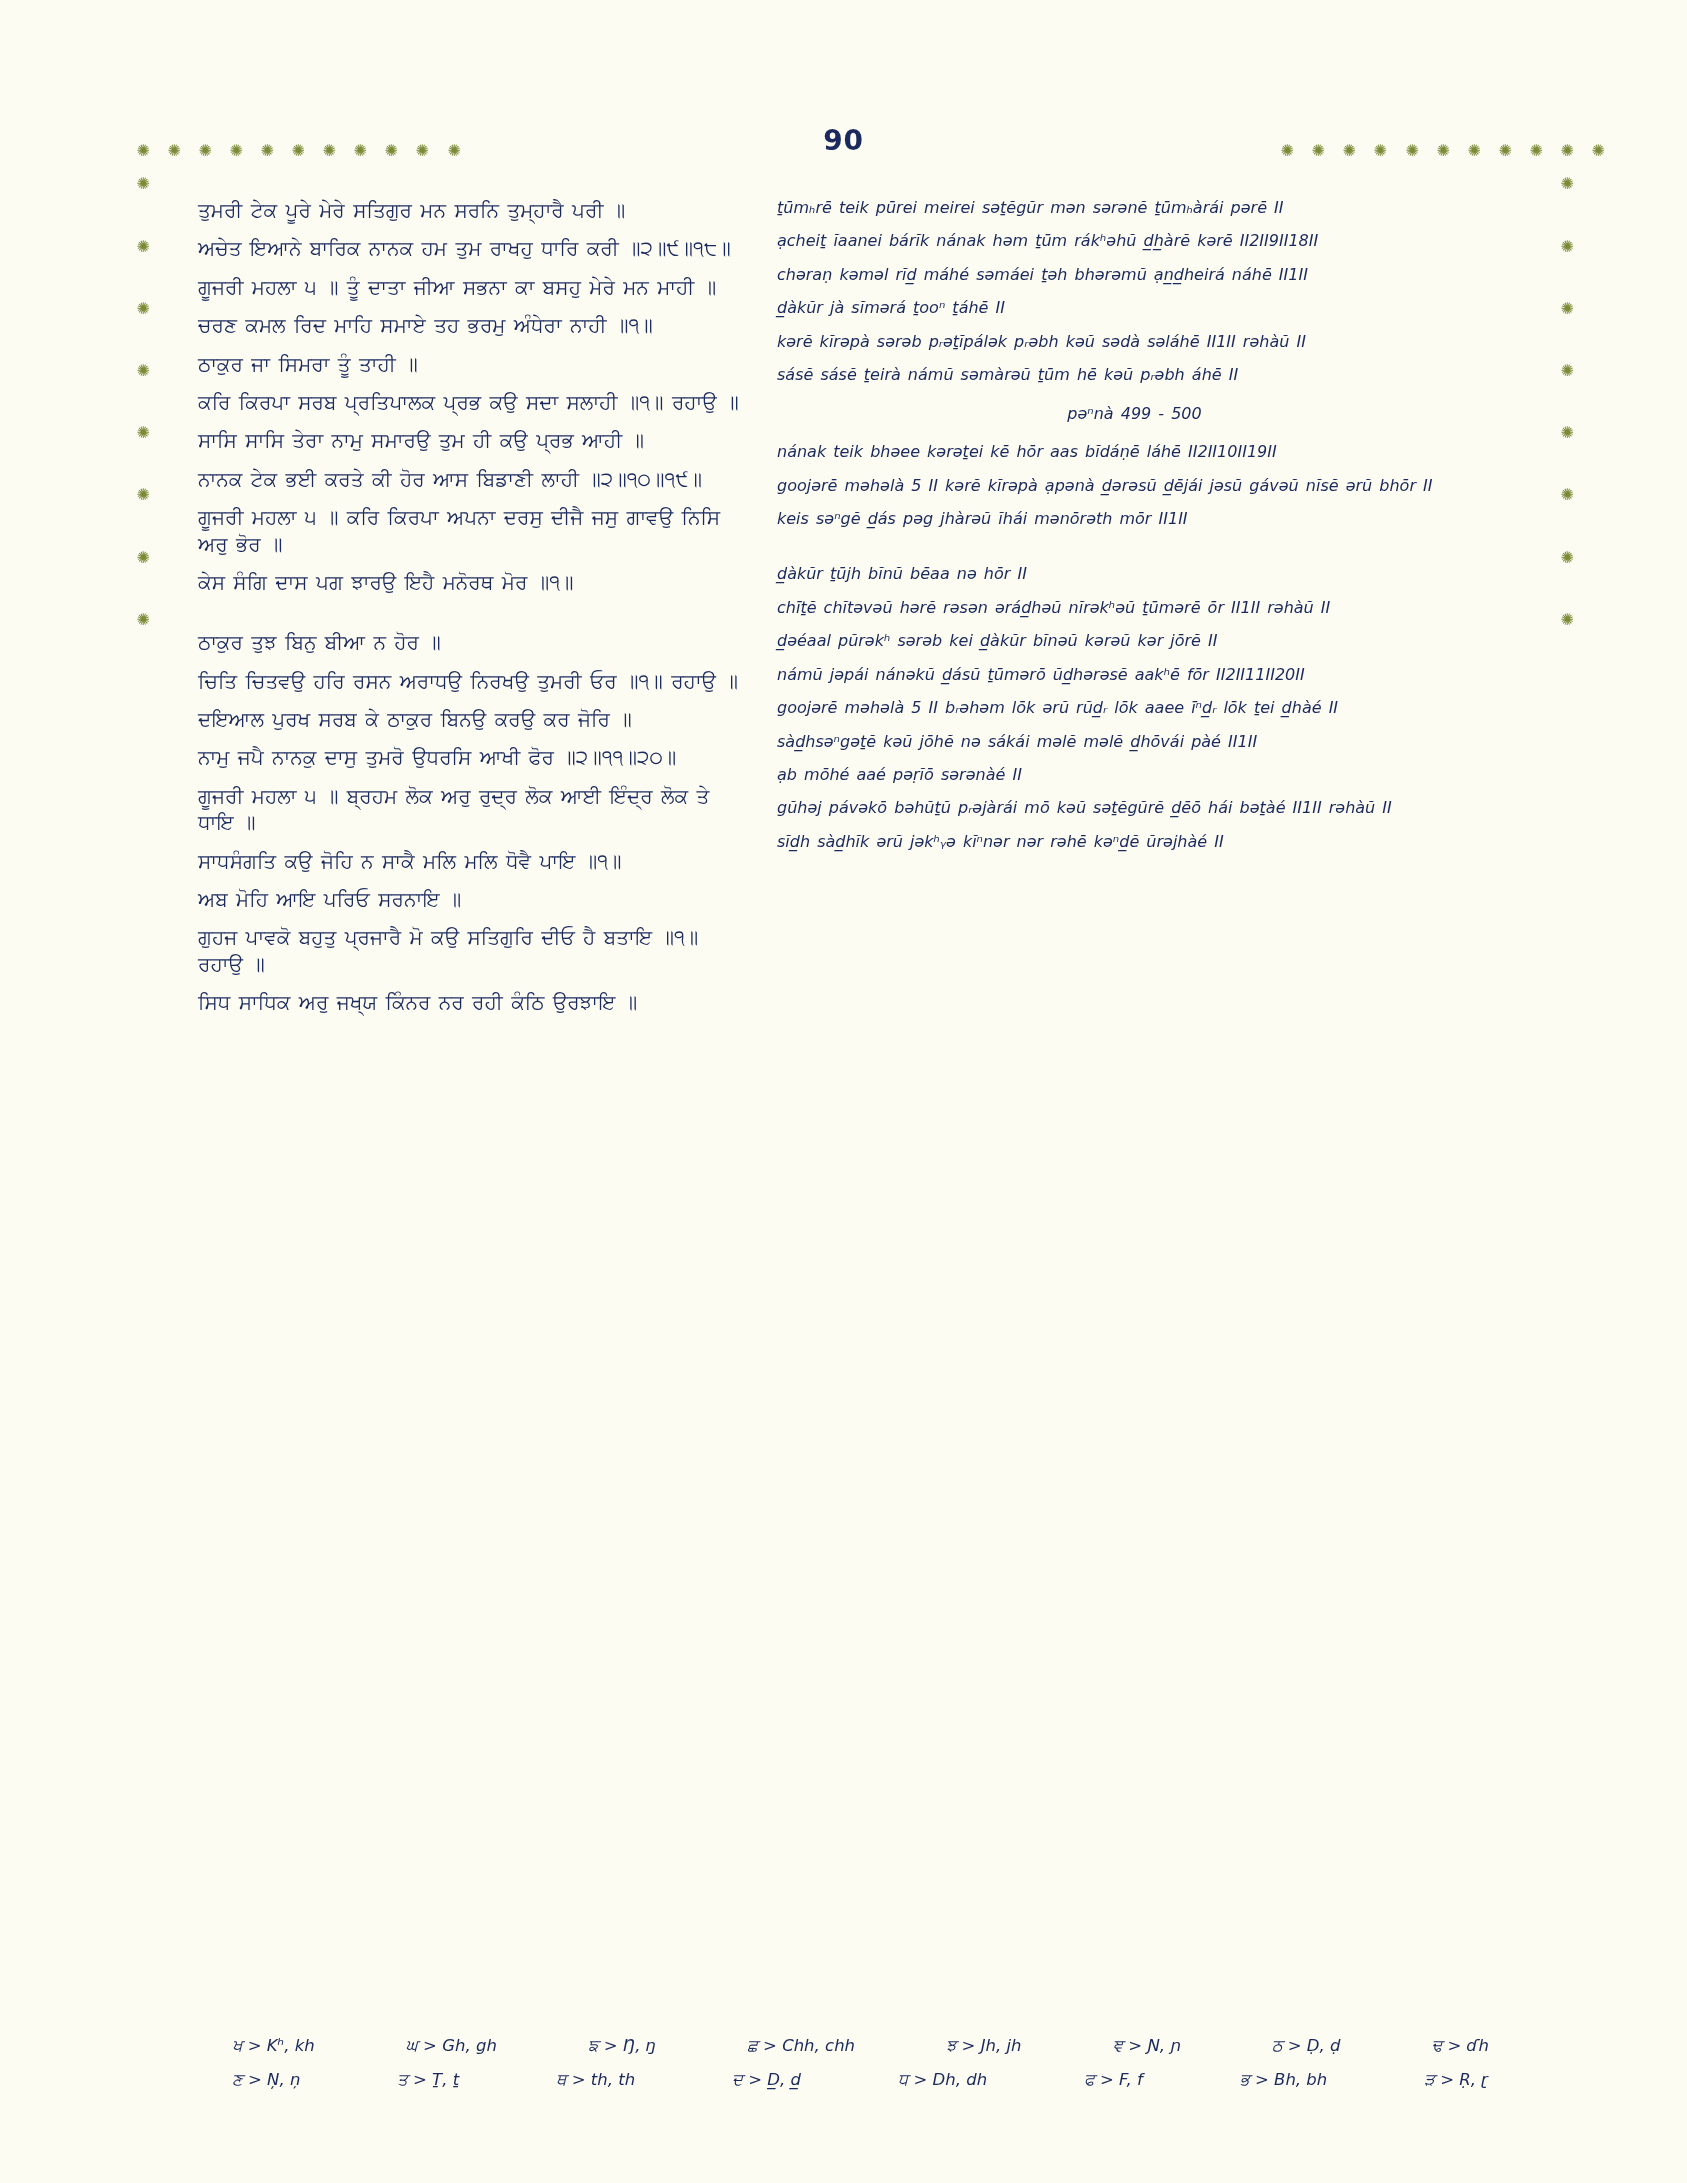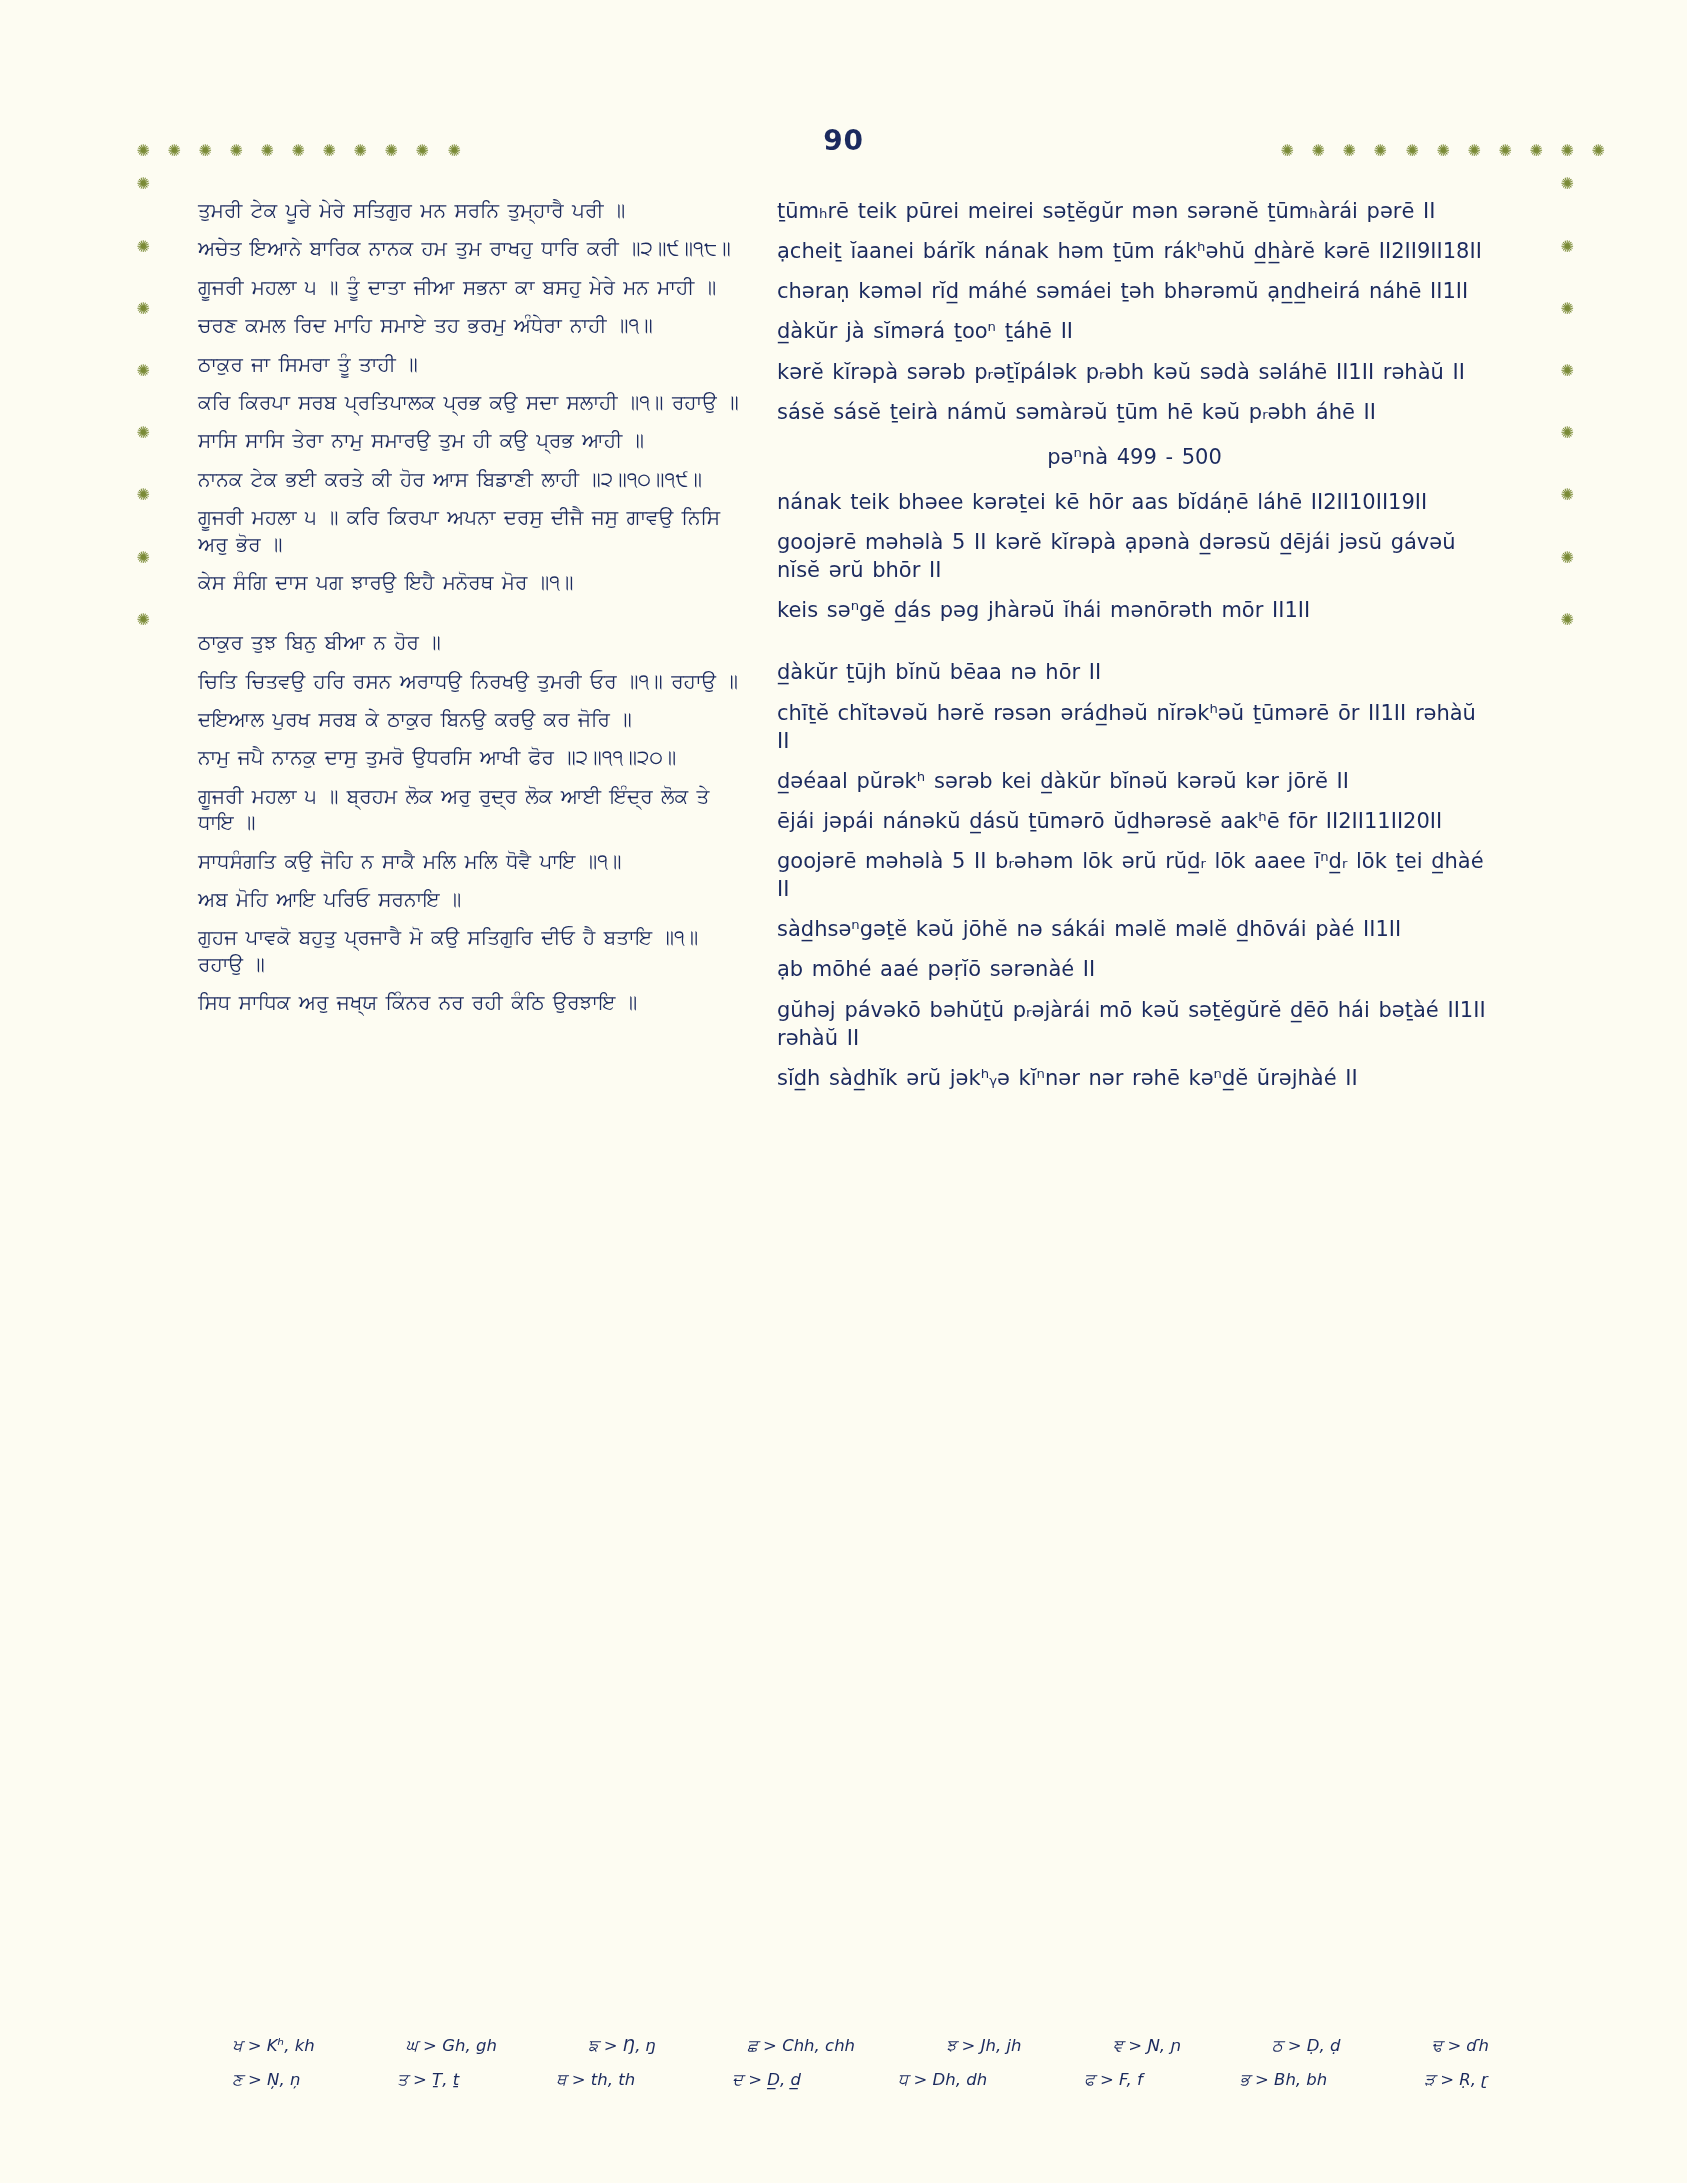--- a/index.html
+++ b/index.html
@@ -70,22 +70,23 @@
     line-height: 1.30;
     margin-bottom: 12px;
     color: #1b2a5e;
     word-spacing: 2px;
   }
   .col-gurmukhi .line {
     font-size: 20px;
     line-height: 1.32;
   }
   .col-translit .line {
-    font-size: 21px;
+    font-size: 16px;
     line-height: 1.34;
+    font-style: italic;
   }
   .line.centered {
     text-align: center;
     margin-top: 17px;
     margin-bottom: 17px;
   }
   .line.gap-after {
     margin-bottom: 34px;
   }
 
@@ -186,21 +187,21 @@
     <div class="line">d̲àkŭr jà  sĭmərá  ṯooⁿ  ṯáhē II</div>
     <div class="line">kərĕ  kĭrəpà  sərəb  pᵣəṯĭpálək pᵣəbh  kəŭ  sədà səláhē II1II rəhàŭ II</div>
     <div class="line">sásĕ  sásĕ  ṯeirà   námŭ  səmàrəŭ  ṯūm  hē   kəŭ pᵣəbh áhē II</div>
     <div class="line centered">pəⁿnà 499 - 500</div>
     <div class="line">nának teik   bhəee   kərəṯei   kē hōr aas bĭdáṇē láhē II2II10II19II</div>
     <div class="line">goojərē məhəlà 5 II kərĕ kĭrəpà  ạpənà  d̲ərəsŭ d̲ējái jəsŭ gávəŭ  nĭsĕ  ərŭ   bhōr II</div>
     <div class="line gap-after">keis  səⁿgĕ  d̲ás  pəg  jhàrəŭ ĭhái  mənōrəth  mōr II1II</div>
     <div class="line">d̲àkŭr ṯūjh bĭnŭ  bēaa nə  hōr II</div>
     <div class="line">chīṯĕ  chĭtəvəŭ  hərĕ  rəsən  ərád̲həŭ  nĭrəkʰəŭ ṯūmərē  ōr II1II rəhàŭ II</div>
     <div class="line">d̲əéaal  pŭrəkʰ  sərəb  kei  d̲àkŭr bĭnəŭ  kərəŭ kər  jōrĕ II</div>
-    <div class="line">ējái    jəpái nánəkŭ  d̲ásŭ  ṯūmərō  ŭd̲hərəsĕ aakʰē  fōr II2II11II20II</div>
+    <div class="line">námŭ    jəpái nánəkŭ  d̲ásŭ  ṯūmərō  ŭd̲hərəsĕ aakʰē  fōr II2II11II20II</div>
     <div class="line">goojərē  məhəlà 5 II bᵣəhəm   lōk ərŭ rŭd̲ᵣ lōk aaee īⁿd̲ᵣ lōk  ṯei  d̲hàé II</div>
     <div class="line">sàd̲hsəⁿgəṯĕ  kəŭ   jōhĕ  nə   sákái məlĕ  məlĕ d̲hōvái pàé II1II</div>
     <div class="line">ạb mōhé  aaé  pəṛĭō  sərənàé II</div>
     <div class="line">gŭhəj   pávəkō  bəhŭṯŭ  pᵣəjàrái  mō   kəŭ səṯĕgŭrĕ  d̲ēō  hái  bəṯàé II1II rəhàŭ II</div>
     <div class="line">sĭd̲h sàd̲hĭk ərŭ  jəkʰᵧə kĭⁿnər nər rəhē  kəⁿd̲ĕ ŭrəjhàé II</div>
   </div>
 
   <div class="footer">
     <div class="footer-row">
       <div class="footer-cell">ਖ &gt; Kʰ, kh</div>

